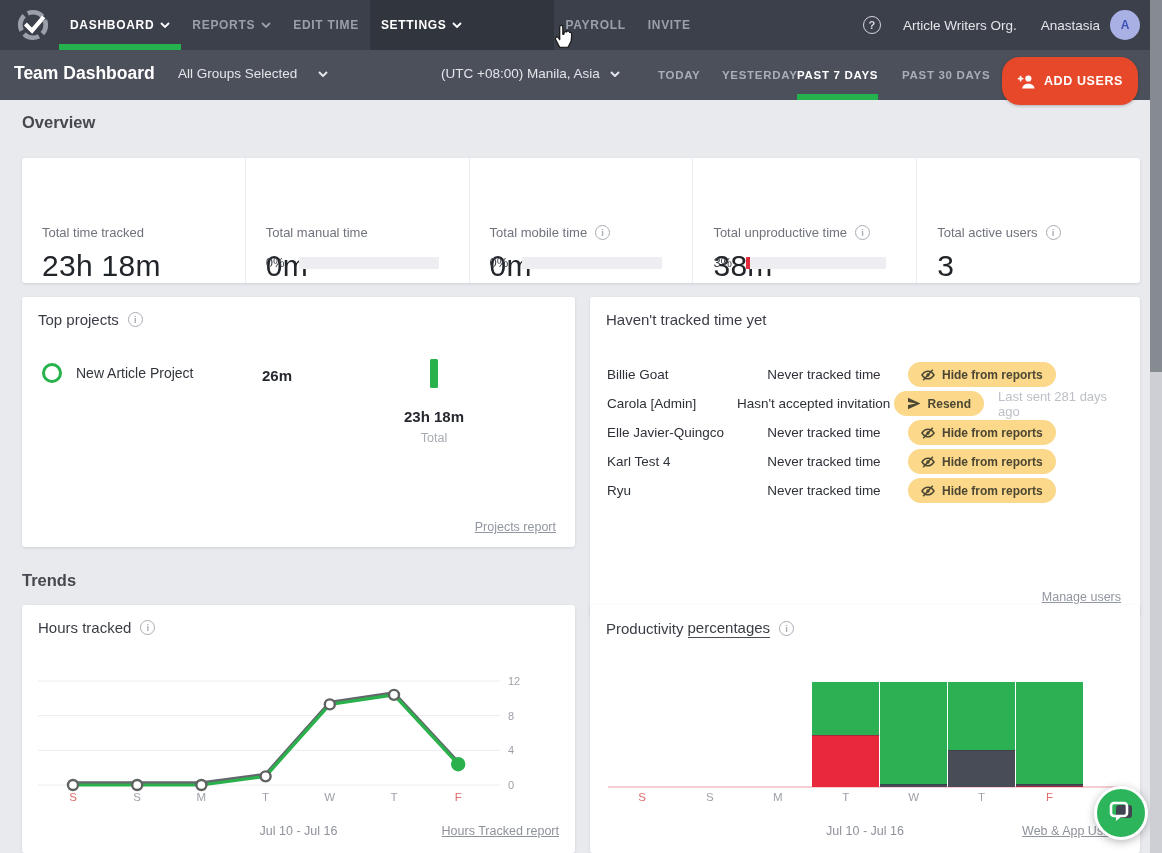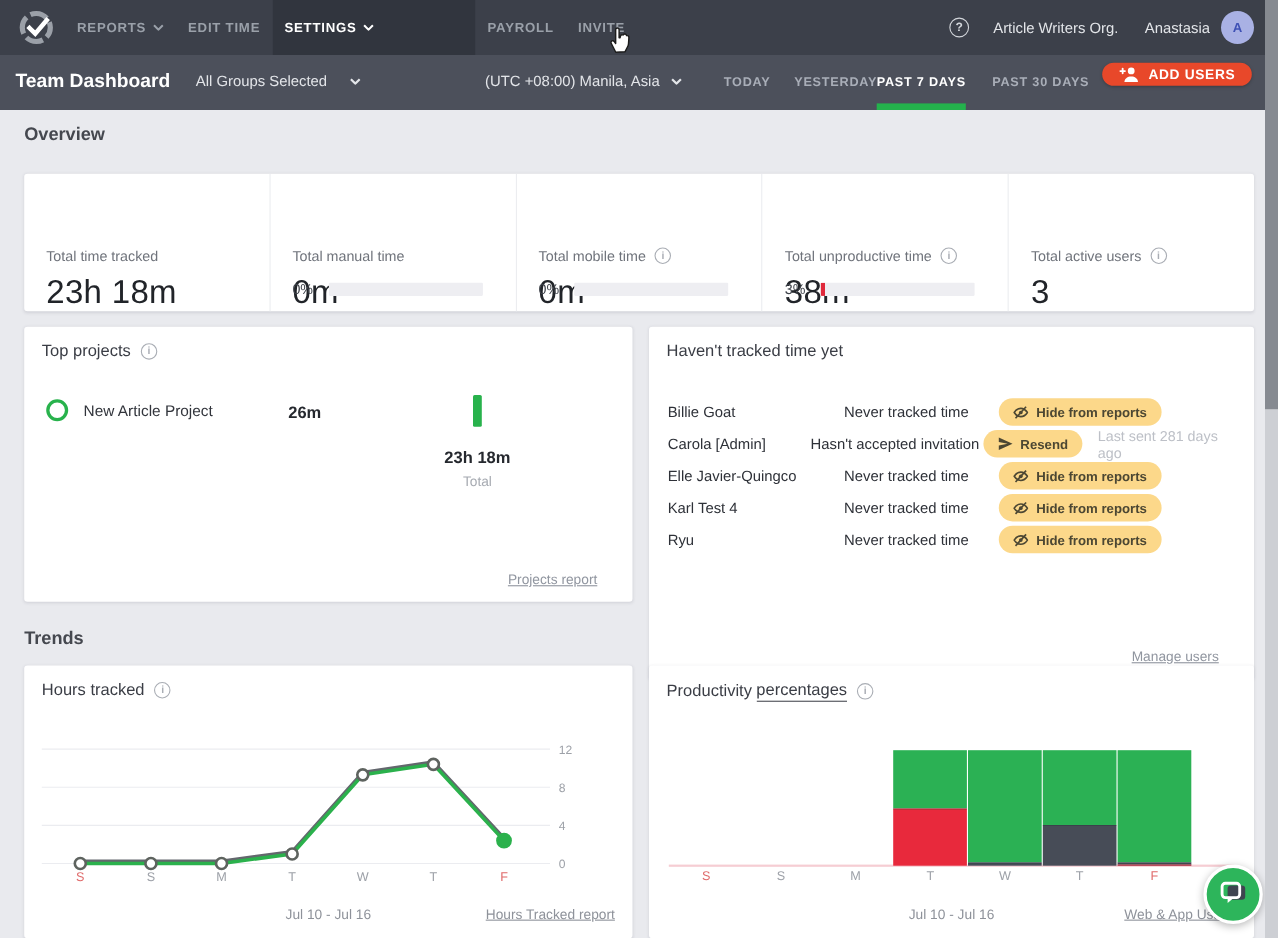--- a/index.html
+++ b/index.html
@@ -26,41 +26,41 @@
   .subnav { position:absolute; left:0; top:50px; width:1162px; height:50px; background:#4c505b; z-index:4;padding-left:28px; }
   .page-title { position:absolute; left:14px; top:13px; font-size:17.5px; font-weight:700; color:#fff; }
   .group-select { position:absolute; left:178px; top:16px; font-size:13.5px; color:#e3e5e9; cursor:pointer; }
   .group-chev { position:absolute; left:318px; top:21px; color:#e3e5e9; }
   .tz-select { position:absolute; left:441px; top:16px; font-size:13.5px; color:#e3e5e9; cursor:pointer; }
   .tz-chev { position:absolute; left:610px; top:21px; color:#e3e5e9; }
   .range { position:absolute; top:0; height:50px; display:flex; align-items:center; font-size:11.5px; font-weight:700; letter-spacing:.7px; color:#a9aeb8; cursor:pointer; }
   .range.active { color:#fff; }
   .range.active::after { content:''; position:absolute; left:0; right:0; bottom:0; height:6px; background:#24b24c; }
   .r0 { left:658px; } .r1 { left:722px; } .r2 { left:797px; } .r3 { left:902px; }
-  .add-users-btn { position:absolute; left:1002px; top:7px; width:136px; height:21px; border:none; border-radius:18px; background:#e8482a; color:#fff; font-family:inherit; font-size:12.5px; font-weight:700; letter-spacing:.6px; display:flex; align-items:center; justify-content:center; gap:8px; cursor:pointer; box-shadow:0 1px 3px rgba(0,0,0,.25); }
+  .add-users-btn { position:absolute; left:1002px; top:7px; width:136px; height:48px; border:none; border-radius:18px; background:#e8482a; color:#fff; font-family:inherit; font-size:12.5px; font-weight:700; letter-spacing:.6px; display:flex; align-items:center; justify-content:center; gap:8px; cursor:pointer; box-shadow:0 1px 3px rgba(0,0,0,.25); }
 
   
   .section-h { position:absolute; left:22px; font-size:16.5px; font-weight:700; color:#45484f; }
   #overview-h { top:113px; } #trends-h { top:571px; }
 
   
   .cards-row { position:absolute; left:22px; top:158px; width:1118px; height:125px; background:#fff; border-radius:3px; box-shadow:0 1px 3px rgba(44,50,66,.13); display:flex; }
   .ov-card { flex:1 1 0; position:relative; padding:19px 0 0 20px; border-left:1px solid #ecedf0; }
   .ov-card:first-child { border-left:none; }
   .ov-label { display:flex; gap:8px; font-size:13px; color:#6f737b;margin-top:48px; }
   .ov-value { margin-top:9px; font-size:30px; color:#212429; letter-spacing:.3px; }
   .ov-progress { position:absolute; left:20px; bottom:13px; display:flex; align-items:center; gap:14px; font-size:13px; color:#3f434b; }
   .track { width:140px; height:12px; background:#eeeef2; border-radius:1px; overflow:hidden; }
   .fill { height:100%; width:0; }
   .info-icon { flex:0 0 auto; width:15px; height:15px; border:1.4px solid #a9adb4; border-radius:50%; color:#a9adb4; font-size:9.5px; font-weight:700; display:inline-flex; align-items:center; justify-content:center; cursor:pointer; }
 
   
   .card { position:absolute; background:#fff; border-radius:3px; box-shadow:0 1px 3px rgba(44,50,66,.13); }
   .card-title { position:absolute; left:16px; top:14px; display:flex; align-items:center; gap:9px; font-size:15px; color:#3a3d45; }
-  .report-link { position:absolute; right:32px; bottom:13px; font-size:12.5px; color:#9196a0; text-decoration:underline; cursor:pointer; }
+  .report-link { position:absolute; right:19px; bottom:13px; font-size:12.5px; color:#9196a0; text-decoration:underline; cursor:pointer; }
 
   
   #top-projects { left:22px; top:297px; width:553px; height:250px; }
   .tp-row { position:absolute; left:20px; top:66px; display:flex; align-items:center; }
   .tp-ring { width:20px; height:20px; border:3.5px solid #28b24c; border-radius:50%; }
   .tp-name { margin-left:14px; font-size:14px; color:#32353c; }
   .tp-time { position:absolute; left:240px; top:70px; font-size:15px; font-weight:700; color:#25282e; }
   .tp-minibar { position:absolute; left:408px; top:62px; width:8px; height:29px; background:#28b24c; border-radius:1.5px; }
   .tp-total { position:absolute; left:351px; top:111px; width:122px; text-align:center; }
   .tp-total-value { font-size:15px; font-weight:700; color:#25282e; }
@@ -101,20 +101,26 @@
 <div class="screen">
 
   <header class="topnav">
     <div class="logo">
       <svg viewBox="0 0 36 36" width="34" height="34" fill="none">
         <circle cx="18" cy="18" r="13.5" stroke="#9ba0a8" stroke-width="5" stroke-dasharray="17 4.5" stroke-dashoffset="7"></circle>
         <path d="M11.5 18.5l5.5 5.5L28 11" stroke="#fff" stroke-width="4.4" stroke-linecap="square"></path>
       </svg>
     </div>
     <nav class="nav-items">
+      <div class="nav-item active">
+        <span>DASHBOARD</span>
+        <svg class="chev" viewBox="0 0 10 6">
+            <polyline points="1,1 5,5 9,1" fill="none" stroke="currentColor" stroke-width="1.8"></polyline>
+          </svg>
+      </div>
       <div class="nav-item">
         <span>REPORTS</span>
         <svg class="chev" viewBox="0 0 10 6">
             <polyline points="1,1 5,5 9,1" fill="none" stroke="currentColor" stroke-width="1.8"></polyline>
           </svg>
       </div>
       <div class="nav-item">
         <span>EDIT TIME</span>
       </div>
       <div class="nav-item settings">

